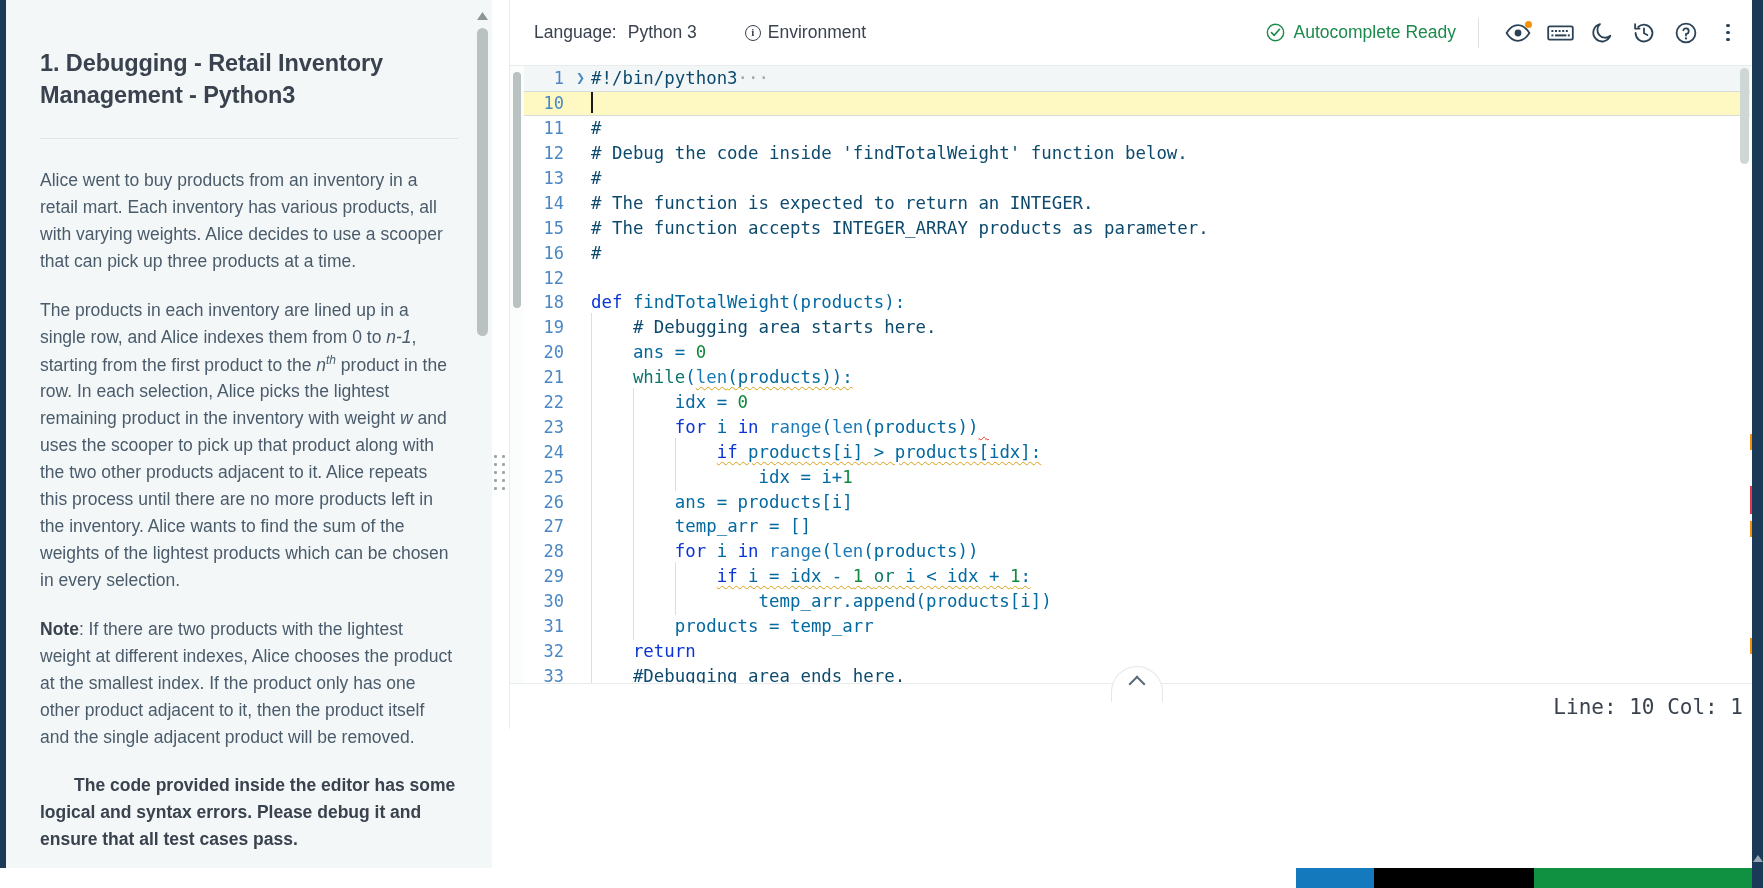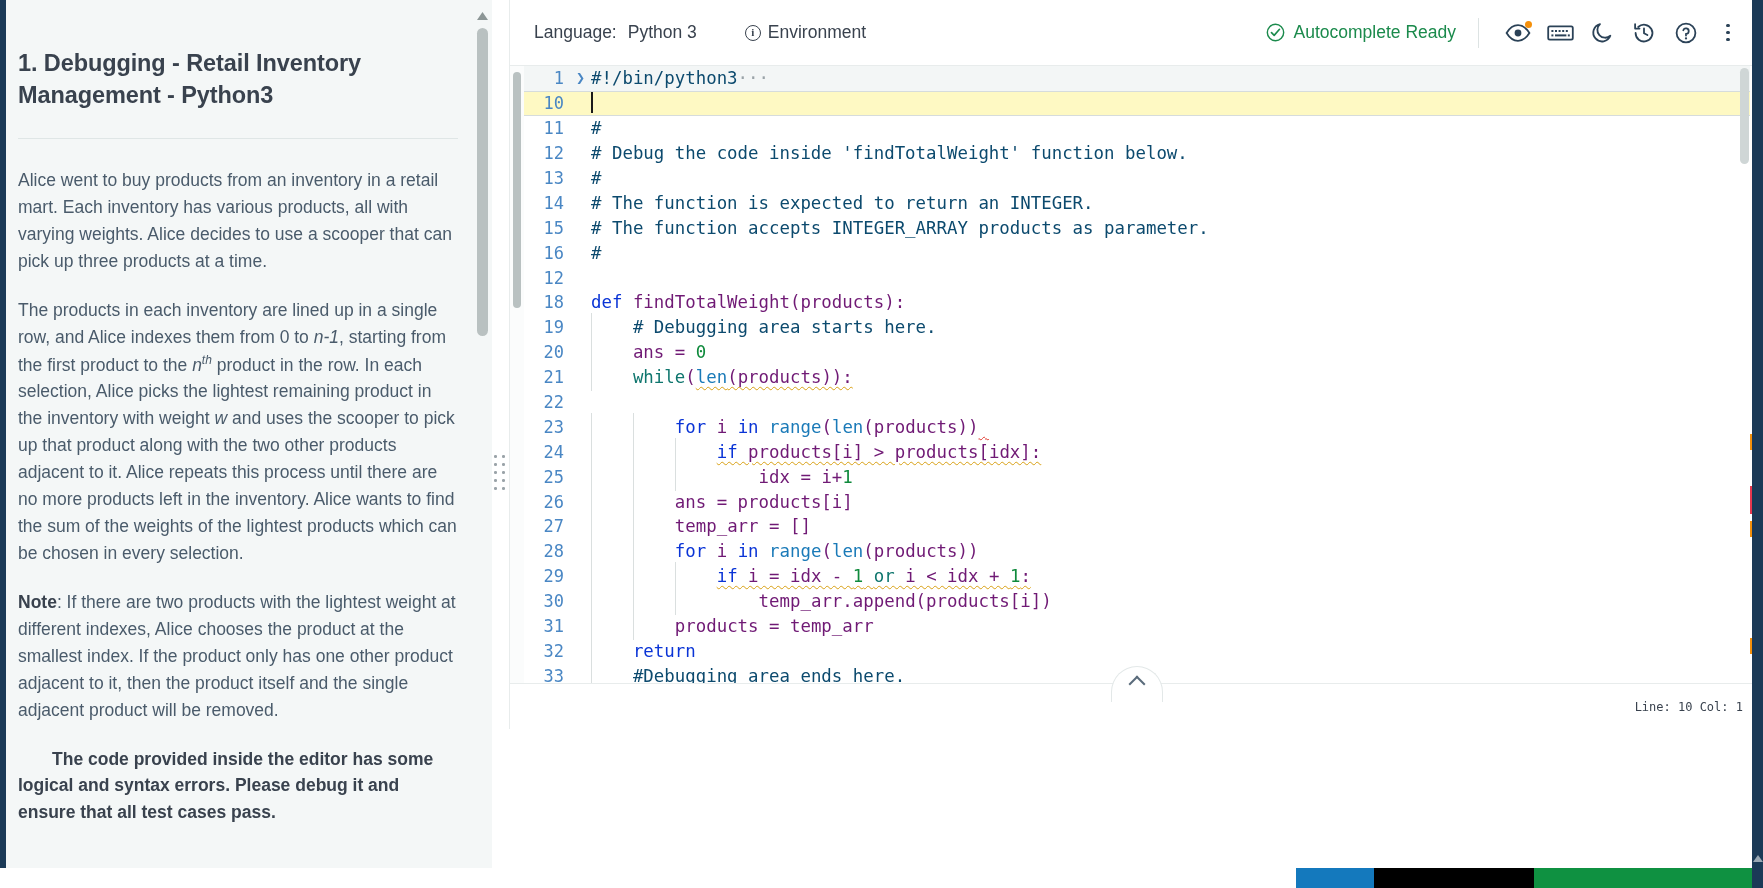--- a/index.html
+++ b/index.html
@@ -12,20 +12,21 @@
   }
   #app { position:relative; width:1763px; height:888px; display:flex; background:#fff; }
 
   
   .left-pane {
     width:492px; height:888px;
     background:#f4f7f7;
     position:relative;
     overflow:hidden;
     flex:0 0 492px;
+    padding-left:22px;
   }
   .left-scroll-inner { padding:48px 34px 0 18px; }
   .problem-title {
     font-size:23.5px; font-weight:bold; line-height:1.36;
     color:#39424e; letter-spacing:-0.1px;
   }
   .title-rule { height:1px; background:#dfe6e6; margin:26px 0 0 0; }
   .problem-body { margin-top:28px; font-size:17.5px; line-height:1.54; color:#4a5b6b; }
   .problem-body p { margin-bottom:22px; }
   .problem-body i { font-style:italic; }
@@ -144,21 +145,21 @@
     width:1px; background:#dadfdf;
   }
 
   
   .c-comment { color:#0c4a6e; }
   .c-kw      { color:#0a34d6; }
   .c-kw2     { color:#0f766e; }
   .c-fn      { color:#1a7ab8; }
   .c-num     { color:#0f8a3c; }
   .c-str     { color:#15803d; }
-  .c-plain   { color:#701a75; }
+  .c-plain   { color:#0369a1; }
   .c-dots    { color:#9aa3a8; }
 
   .sq-warn {
     text-decoration: underline wavy #d8a013;
     text-decoration-thickness:1.4px;
     text-underline-offset:3px;
   }
   .sq-err {
     text-decoration: underline wavy #e03a2f;
     text-decoration-thickness:1.4px;
@@ -184,21 +185,21 @@
   }
 
   
   .status-bar {
     flex:0 0 46px; height:46px; position:relative;
     border-top:1px solid #e8ecec;
     display:flex; align-items:center; justify-content:flex-end;
     padding-right:20px; background:#ffffff;
   }
   .status-text {
-    font-family:"DejaVu Sans Mono", monospace; font-size:12px; color:#39424e;
+    font-family:"DejaVu Sans Mono", monospace; font-size:21px; color:#39424e;
   }
   .collapse-handle {
     position:absolute; left:50%; transform:translateX(-50%);
     top:-18px; width:52px; height:36px;
     background:#ffffff; border:1px solid #e3e8e8; border-bottom:none;
     border-radius:26px 26px 0 0;
     display:flex; align-items:flex-start; justify-content:center;
     padding-top:8px; cursor:pointer;
   }
   .chev-up {
@@ -442,20 +443,21 @@
 
         <div class="code-line">
           <span class="gutter">21</span>
           <span class="fold"></span>
           <span class="code-text"><span class="ind guide">    </span><span class="c-kw2">while</span><span class="c-plain">(</span><span class="sq-warn"><span class="c-fn">len</span><span class="c-plain">(products)):</span></span></span>
         </div>
 
         <div class="code-line">
           <span class="gutter">22</span>
           <span class="fold"></span>
+          <span class="code-text"><span class="ind guide">    </span><span class="ind guide">    </span><span class="c-plain">idx = </span><span class="c-num">0</span></span>
         </div>
 
         <div class="code-line">
           <span class="gutter">23</span>
           <span class="fold"></span>
           <span class="code-text"><span class="ind guide">    </span><span class="ind guide">    </span><span class="c-kw">for</span><span class="c-plain"> i </span><span class="c-kw">in</span><span class="c-plain"> </span><span class="c-fn">range</span><span class="c-plain">(</span><span class="c-fn">len</span><span class="c-plain">(products))</span><span class="sq-err"> </span></span>
         </div>
 
         <div class="code-line">
           <span class="gutter">24</span>

